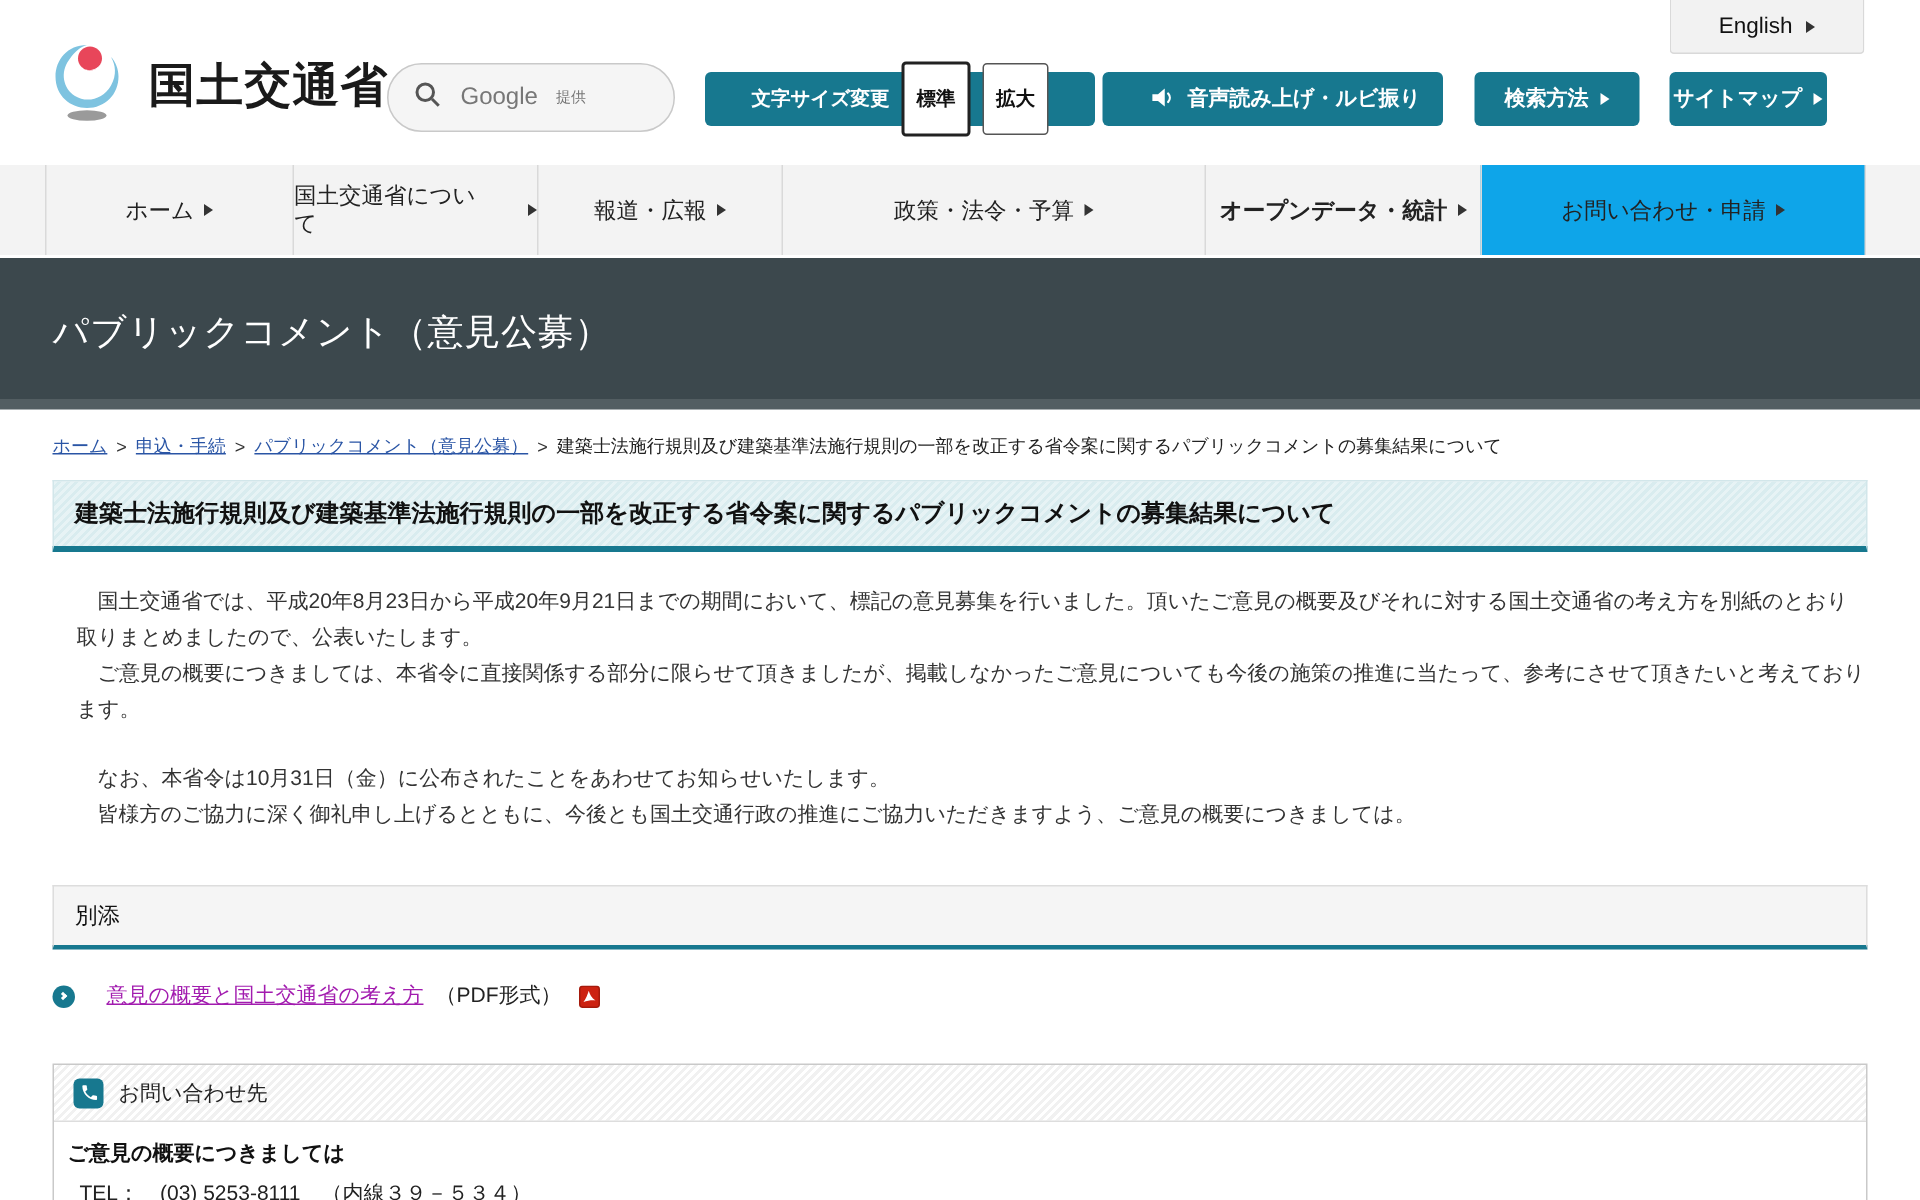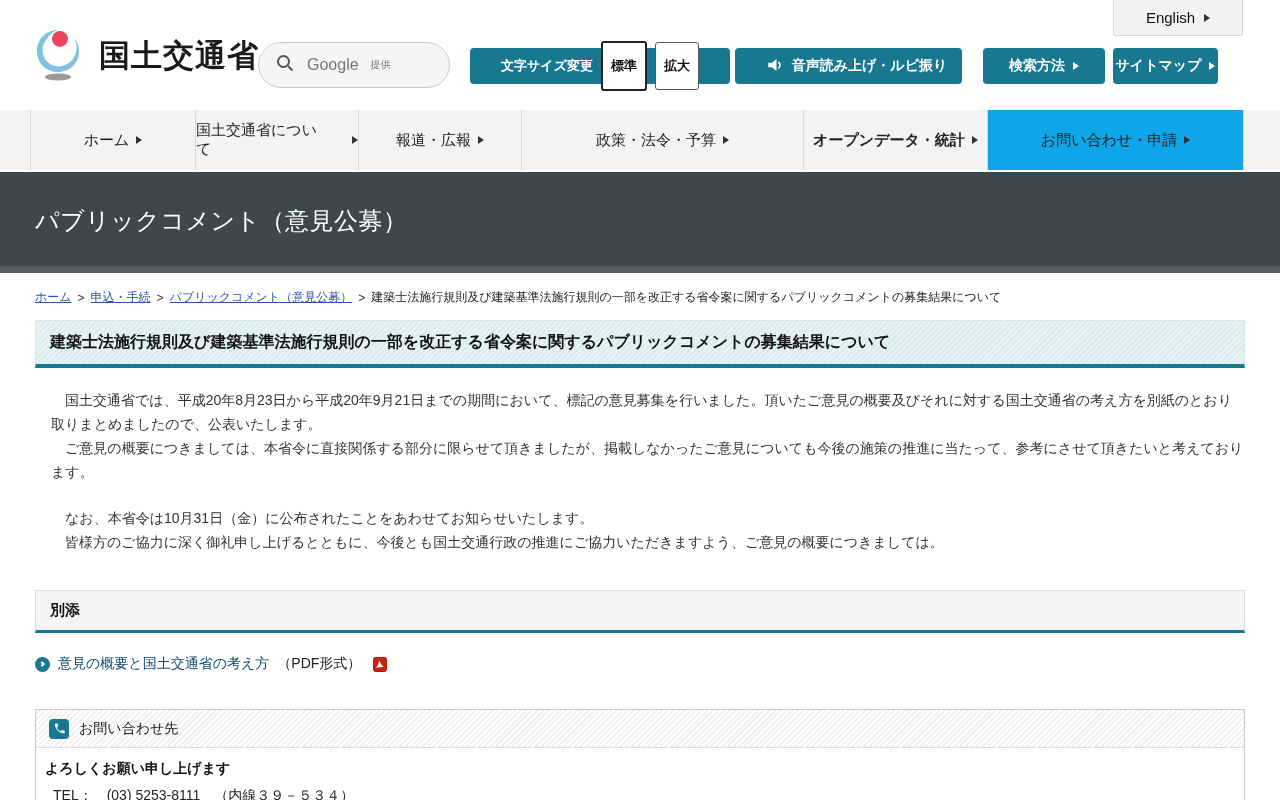--- a/index.html
+++ b/index.html
@@ -29,21 +29,21 @@
   }
   .fontsize-box { left:470px; width:260px; gap:8px; }
   .fontsize-box .fs-label { font-size:13px; }
   .fs-btn {
     background:#fff; color:#111; font-weight:bold; font-size:13px;
     border-radius:3px; padding:14px 8px; cursor:pointer; font-family:inherit;
   }
   .fs-btn.selected { border:2px solid #222; }
   .fs-btn.normal { border:1px solid #555; }
   .audio-btn { left:735px; width:227px;padding-left:16px; }
-  .searchmethod-btn { left:983px; width:122px; }
+  .searchmethod-btn { left:983px; width:110px; }
   .sitemap-btn { left:1113px; width:105px; }
   .english-btn {
     position:absolute; left:1113px; top:0; width:130px; height:36px;
     background:#f2f2f2; border:1px solid #d9d9d9; border-top:none; border-radius:0 0 3px 3px;
     display:flex; align-items:center; justify-content:center; gap:9px;
     font-size:15px; color:#111; cursor:pointer; font-family:inherit;
   }
   .tri-w { width:0; height:0; border-left:6px solid #fff; border-top:4px solid transparent; border-bottom:4px solid transparent; }
   .tri-d { width:0; height:0; border-left:6px solid #333; border-top:4px solid transparent; border-bottom:4px solid transparent; }
 
@@ -79,29 +79,29 @@
     border:1px solid #d2e6ea; border-bottom:4px solid #17788f;
   }
 
   .paragraphs { margin-top:20px; }
   .paragraphs p { font-size:14px; line-height:24px; color:#333;margin-left:16px; }
   .paragraphs p.gap-above { margin-top:22px; }
 
   .attach-heading {
     margin-top:36px; padding:10px 14px; background:#f5f5f5;
     border:1px solid #ddd; border-bottom:3px solid #17788f;
-    font-size:15px; font-weight:bold; color:#111;
+    font-size:15px; font-weight:normal; color:#111;
   }
   .attach-row { margin-top:22px; display:flex; align-items:center; gap:8px; font-size:14px; }
   .circle-arrow {
     width:15px; height:15px; border-radius:50%; background:#17788f; flex:none;
     display:flex; align-items:center; justify-content:center;
   }
   .circle-arrow i { display:block; width:4px; height:4px; border-top:2px solid #fff; border-right:2px solid #fff; transform:rotate(45deg); margin-left:-2px; }
-  .attach-row a { color:#0c4a6e; cursor:pointer; }
+  .attach-row a { color:#a21caf; text-decoration:underline; cursor:pointer;margin-left:13px; }
   .attach-row .suffix { color:#222; }
   .pdf-badge { margin-left:4px; display:inline-flex; }
 
   .contact-box { margin-top:36px; border:1px solid #c9c9c9; }
   .contact-header {
     height:38px; display:flex; align-items:center; gap:10px; padding:0 13px;
     background:repeating-linear-gradient(135deg,#ffffff 0,#ffffff 2px,#f1f1f1 2px,#f1f1f1 4px);
     border-bottom:1px solid #ddd; font-size:14px; color:#222;
   }
   .phone-badge {
@@ -247,19 +247,19 @@
     <div class="contact-box">
       <div class="contact-header">
         <span class="phone-badge">
           <svg width="13" height="13" viewBox="0 0 24 24">
             <path fill="#fff" d="M7.1 10.6c1.5 2.9 3.9 5.3 6.8 6.8l2.1-2.1c.3-.3.7-.4 1.1-.3 1.1.4 2.3.6 3.5.6.6 0 1 .4 1 1v3.4c0 .6-.4 1-1 1C11.4 21 3.5 13.1 3.5 3.9c0-.6.4-1 1-1H8c.6 0 1 .4 1 1 0 1.2.2 2.4.6 3.5.1.4 0 .8-.3 1.1l-2.2 2.1z"></path>
           </svg>
         </span>
         <span>お問い合わせ先</span>
       </div>
       <div class="contact-body">
-        <p class="contact-dept">よろしくお願い申し上げます</p>
+        <p class="contact-dept">ご意見の概要につきましては</p>
         <p class="contact-tel">TEL：　(03) 5253-8111　（内線３９－５３４）</p>
       </div>
     </div>
 
   </main>
 </div>
 
 </body></html>

